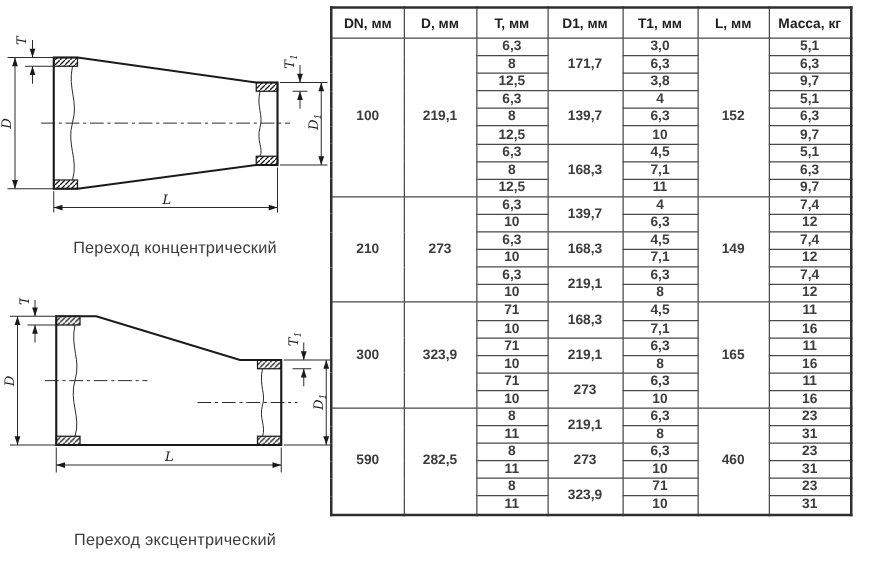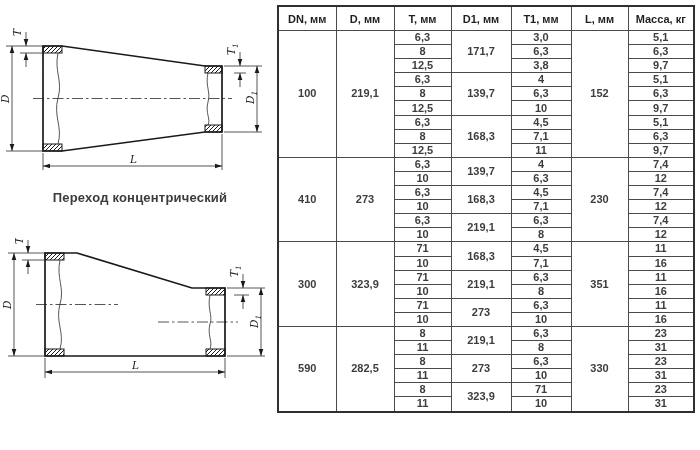--- a/index.html
+++ b/index.html
@@ -4,32 +4,32 @@
 <style>
   html,body{margin:0;padding:0;background:#ffffff;}
   .canvas{position:relative;width:700px;height:450px;background:#ffffff;overflow:hidden;
           font-family:"Liberation Sans", sans-serif;}
   
   .left-pane{position:absolute;left:0;top:0;width:281px;height:450px;}
   .fig{position:absolute;left:0;width:280px;}
   .fig-1{top:24px;}
   .fig-2{top:238px;}
   .fig svg{display:block;}
-  .fig-caption{text-align:center;font-size:13px;font-weight:bold;color:#3c3c3c;
+  .fig-caption{text-align:center;font-size:13px;font-weight:normal;color:#3c3c3c;
                letter-spacing:.2px;}
   .fig-1 .fig-caption{margin-top:4px;}
   .fig-2 .fig-caption{margin-top:28px;}
   .outline{stroke:#1a1a1a;stroke-width:1.7;fill:none;stroke-linejoin:miter;}
   .thin{stroke:#2b2b2b;stroke-width:0.8;fill:none;}
   .cline{stroke:#2b2b2b;stroke-width:0.8;fill:none;stroke-dasharray:11 3 2.5 3;}
   .arrow{fill:#1a1a1a;stroke:none;}
   .dimtext{font-family:"DejaVu Serif", serif;font-style:italic;font-size:10.5px;fill:#1a1a1a;}
   .dimsub{font-size:7.5px;}
   
-  .table-pane{position:absolute;left:277px;top:5px;width:416px;height:437px;}
+  .table-pane{position:absolute;left:264px;top:5px;width:416px;height:437px;}
   table.spec{border-collapse:collapse;table-layout:fixed;width:416px;
              border:2px solid #2f2f2f;}
   table.spec th{border:1px solid #4a4a4a;height:23px;font-size:11px;font-weight:bold;
                 color:#1f1f1f;text-align:center;vertical-align:middle;padding:0;}
   table.spec td{border:1px solid #4a4a4a;height:13.1px;font-size:11px;font-weight:bold;
                 color:#3d3d3d;text-align:center;vertical-align:middle;padding:0;
                 line-height:1;}
 </style>
 </head>
 <body>
@@ -125,20 +125,21 @@
         <path class="thin" d="M227,118 H265 M261,50 V118"></path>
         <polygon class="arrow" points="261,50 258.7,57 263.3,57"></polygon>
         <polygon class="arrow" points="261,118 258.7,111 263.3,111"></polygon>
         <text class="dimtext" transform="rotate(-90 258 90)" x="258" y="90"><tspan>D</tspan><tspan class="dimsub" dy="2.5">1</tspan></text>
 
         <path class="thin" d="M45,120 V140 M225,120 V140 M45,134 H225"></path>
         <polygon class="arrow" points="45,134 52,131.7 52,136.3"></polygon>
         <polygon class="arrow" points="225,134 218,131.7 218,136.3"></polygon>
         <text class="dimtext" x="132" y="131">L</text>
       </svg>
+      <div class="fig-caption">Переход эксцентрический</div>
     </div>
   </div>
 
   <div class="table-pane">
     <table class="spec">
       <colgroup>
         <col style="width:58px">
           <col style="width:58px">
           <col style="width:57px">
         <col style="width:60px">
@@ -203,26 +204,26 @@
             <td>8</td>
             <td>7,1</td>
             <td>6,3</td>
           </tr>
           <tr>
             <td>12,5</td>
             <td>11</td>
             <td>9,7</td>
           </tr>
           <tr>
-            <td rowspan="6">410</td>
+            <td rowspan="6">210</td>
             <td rowspan="6">273</td>
             <td>6,3</td>
             <td rowspan="2">139,7</td>
             <td>4</td>
-            <td rowspan="6">230</td>
+            <td rowspan="6">149</td>
             <td>7,4</td>
           </tr>
           <tr>
             <td>10</td>
             <td>6,3</td>
             <td>12</td>
           </tr>
           <tr>
             <td>6,3</td>
             <td rowspan="2">168,3</td>
@@ -244,21 +245,21 @@
             <td>10</td>
             <td>8</td>
             <td>12</td>
           </tr>
           <tr>
             <td rowspan="6">300</td>
             <td rowspan="6">323,9</td>
             <td>71</td>
             <td rowspan="2">168,3</td>
             <td>4,5</td>
-            <td rowspan="6">351</td>
+            <td rowspan="6">165</td>
             <td>11</td>
           </tr>
           <tr>
             <td>10</td>
             <td>7,1</td>
             <td>16</td>
           </tr>
           <tr>
             <td>71</td>
             <td rowspan="2">219,1</td>
@@ -280,21 +281,21 @@
             <td>10</td>
             <td>10</td>
             <td>16</td>
           </tr>
           <tr>
             <td rowspan="6">590</td>
             <td rowspan="6">282,5</td>
             <td>8</td>
             <td rowspan="2">219,1</td>
             <td>6,3</td>
-            <td rowspan="6">330</td>
+            <td rowspan="6">460</td>
             <td>23</td>
           </tr>
           <tr>
             <td>11</td>
             <td>8</td>
             <td>31</td>
           </tr>
           <tr>
             <td>8</td>
             <td rowspan="2">273</td>

